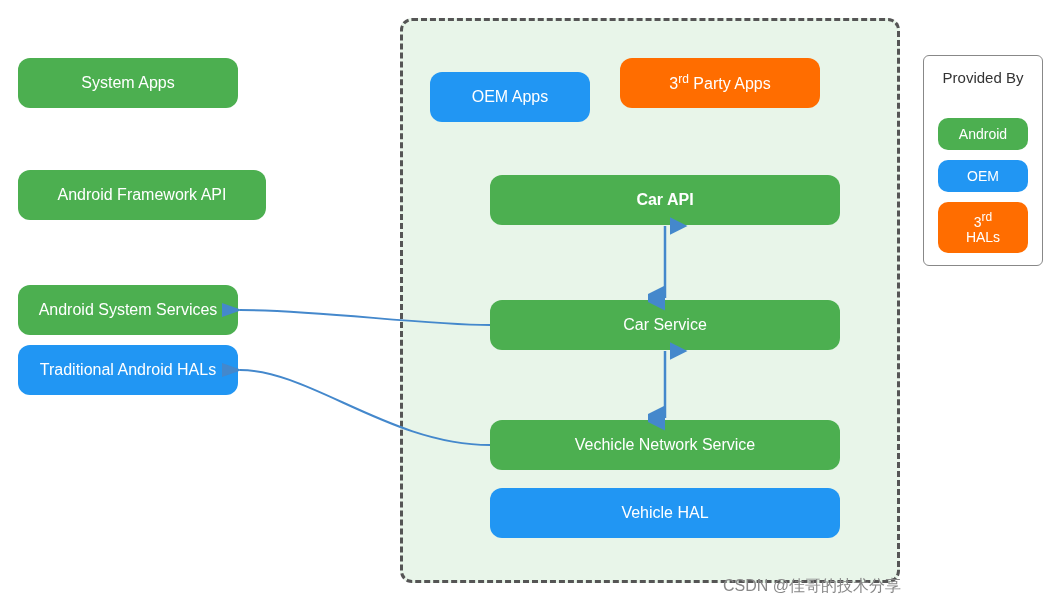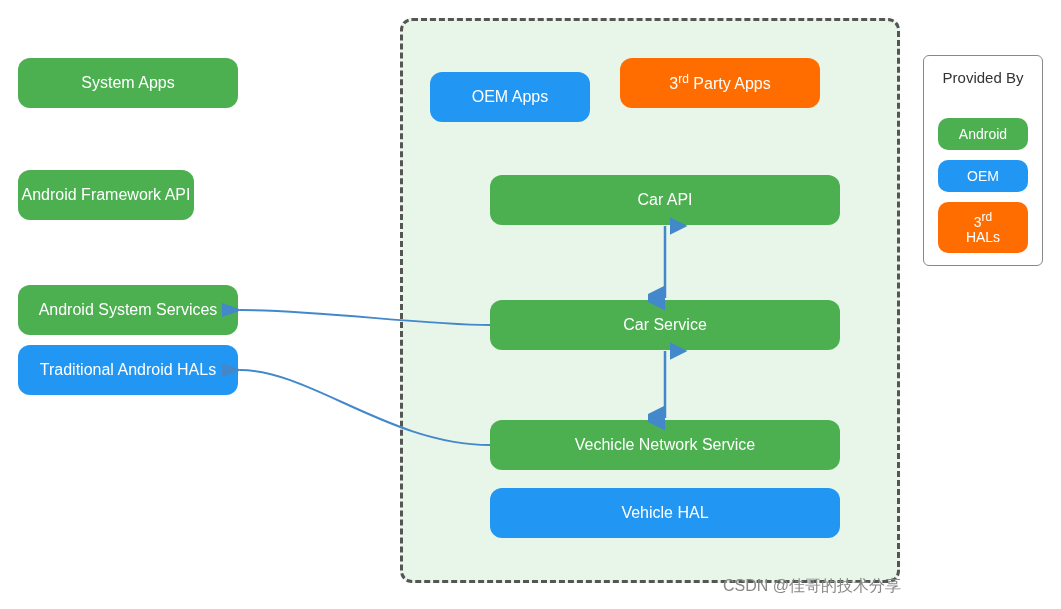--- a/index.html
+++ b/index.html
@@ -31,40 +31,40 @@
       text-align: center;
       position: absolute;
     }
 
     .box-green { background: #4CAF50; }
     .box-blue { background: #2196F3; }
     .box-orange { background: #FF6D00; }
 
     
     #system-apps { left: 18px; top: 58px; width: 220px; height: 50px; }
-    #android-framework { left: 18px; top: 170px; width: 176px; height: 50px; }
+    #android-framework { left: 18px; top: 170px; width: 248px; height: 50px; }
     #android-system-services { left: 18px; top: 285px; width: 220px; height: 50px; }
     #traditional-hal { left: 18px; top: 345px; width: 220px; height: 50px; }
 
     
     .dashed-box {
       position: absolute;
       left: 400px;
       top: 18px;
       width: 500px;
       height: 565px;
       border: 3px dashed #555;
       border-radius: 12px;
       background: #e8f5e9;
     }
 
     
     #oem-apps { left: 430px; top: 72px; width: 160px; height: 50px; }
     #third-party-apps { left: 620px; top: 58px; width: 200px; height: 50px; }
-    #car-api { left: 490px; top: 175px; width: 350px; height: 50px; }
+    #car-api { left: 490px; top: 175px; width: 350px; height: 50px; font-weight: bold; }
     #car-service { left: 490px; top: 300px; width: 350px; height: 50px; }
     #vehicle-network { left: 490px; top: 420px; width: 350px; height: 50px; }
     #vehicle-hal { left: 490px; top: 488px; width: 350px; height: 50px; justify-content: center; }
 
     
     .legend-box {
       position: absolute;
       right: 18px;
       top: 55px;
       width: 120px;

